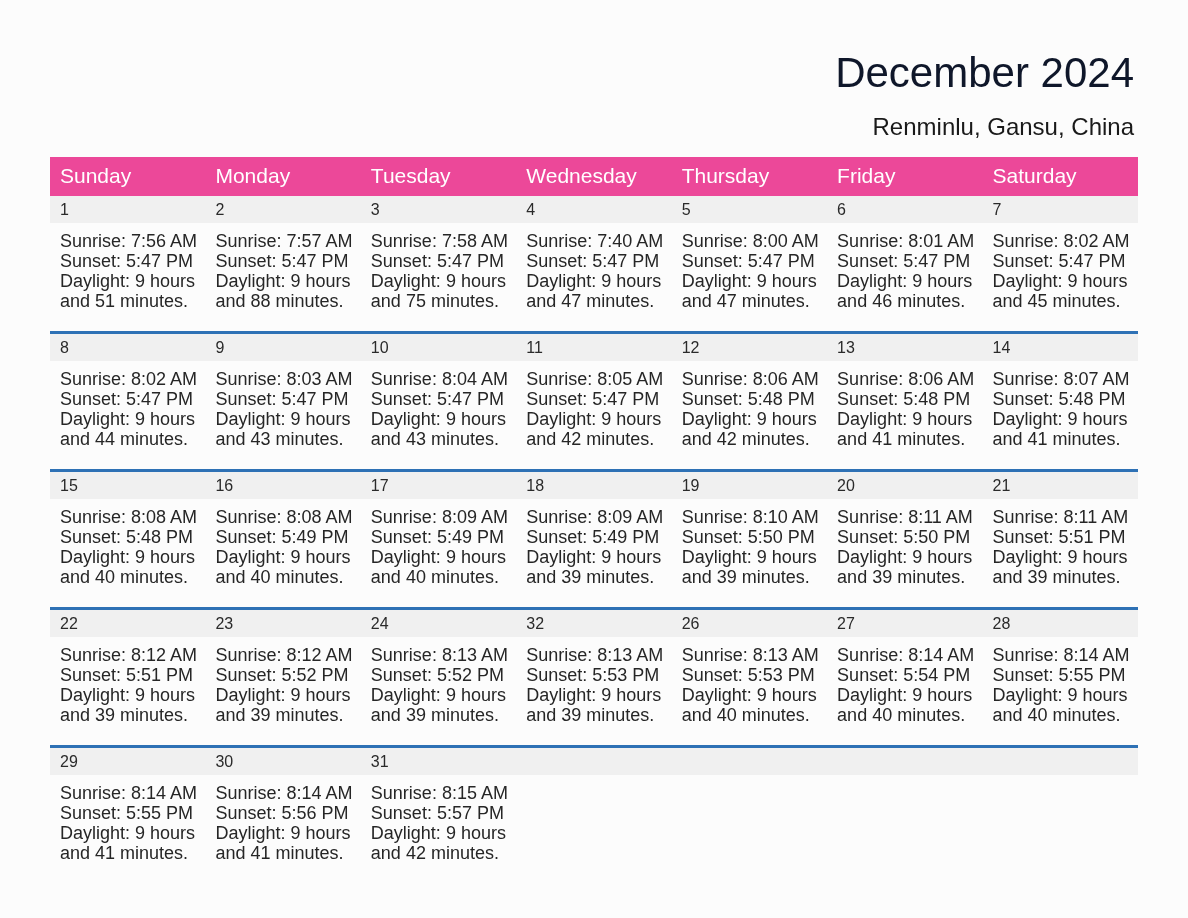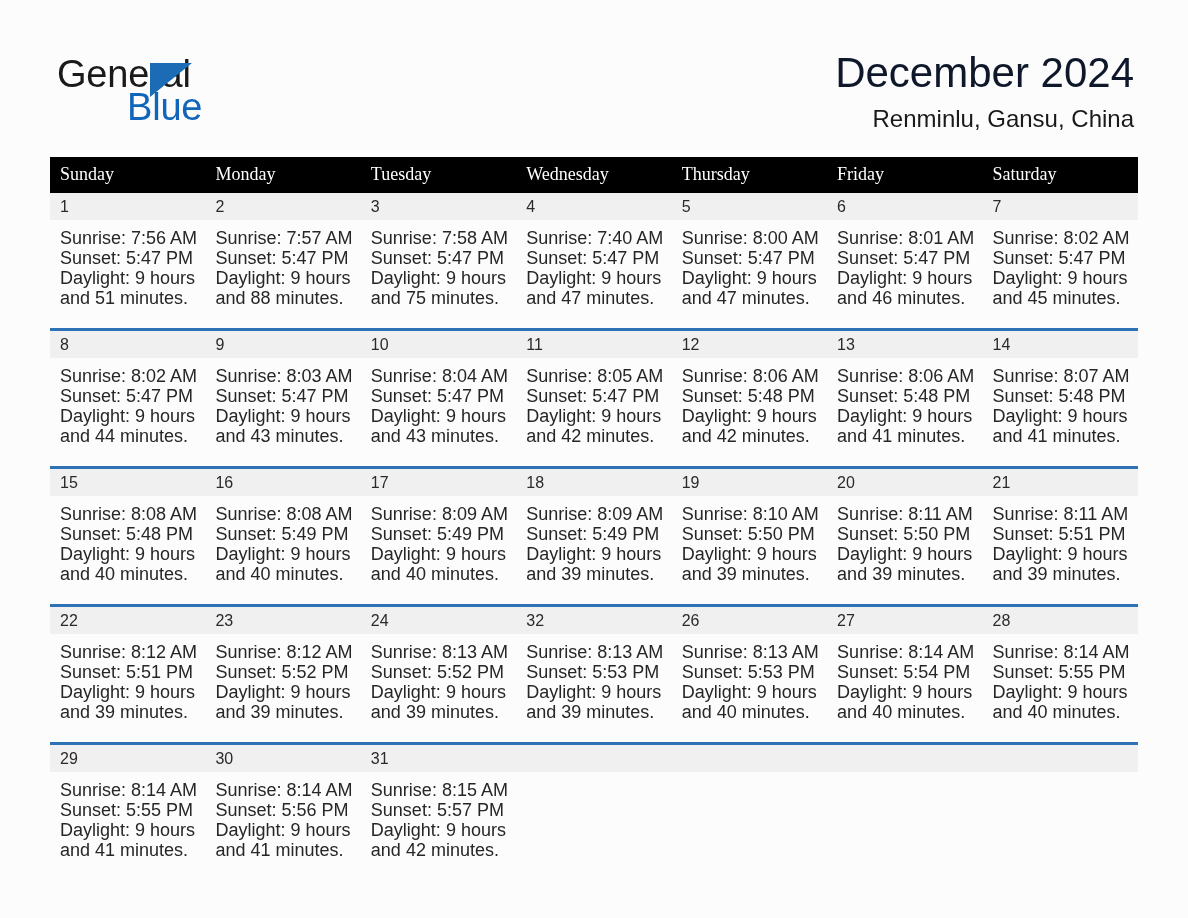--- a/index.html
+++ b/index.html
@@ -73,49 +73,48 @@
   }
   .cal-title {
     font-size: 42px;
     line-height: 54px;
     color: #0f172a;
     font-weight: normal;
     letter-spacing: 0px;
     white-space: nowrap;
   }
   .cal-subtitle {
-    margin-top: 4px;
+    margin-top: 12px;
     font-size: 24px;
     line-height: 30px;
     color: #1a1a1a;
     white-space: nowrap;
   }
 
   
   .calendar {
     position: absolute;
     left: 50px;
     top: 157px;
     width: 1088px;
     border-collapse: collapse;
     table-layout: fixed;
   }
   .calendar col { width: 155.43px; }
 
   .calendar thead th {
-    background: #000000;
+    background: #ec4899;
     color: #ffffff;
-    font-size: 18px;
+    font-size: 21px;
     font-weight: normal;
     text-align: left;
     padding: 7px 0 8px 10px;
     height: 20px;
     vertical-align: middle;
     border: 0;
-    font-family: Liberation Serif, serif;
   }
 
   .daycell {
     vertical-align: top;
     padding: 0;
     border: 0;
     background: transparent;
     height: 135px;
   }
   .daynum-band {
@@ -144,25 +143,20 @@
     background: #2e71b5;
   }
 </style>
 </head>
 <body>
 
 <div class="page">
 
   <div class="masthead">
 
-    <div class="logo">
-      <span class="logo-general">General</span>
-      <span class="logo-triangle"></span>
-      <span class="logo-blue">Blue</span>
-    </div>
 
     <div class="title-block">
       <div class="cal-title">December 2024</div>
       <div class="cal-subtitle">Renminlu, Gansu, China</div>
     </div>
 
   </div>
 
   <table class="calendar">
     <colgroup>

